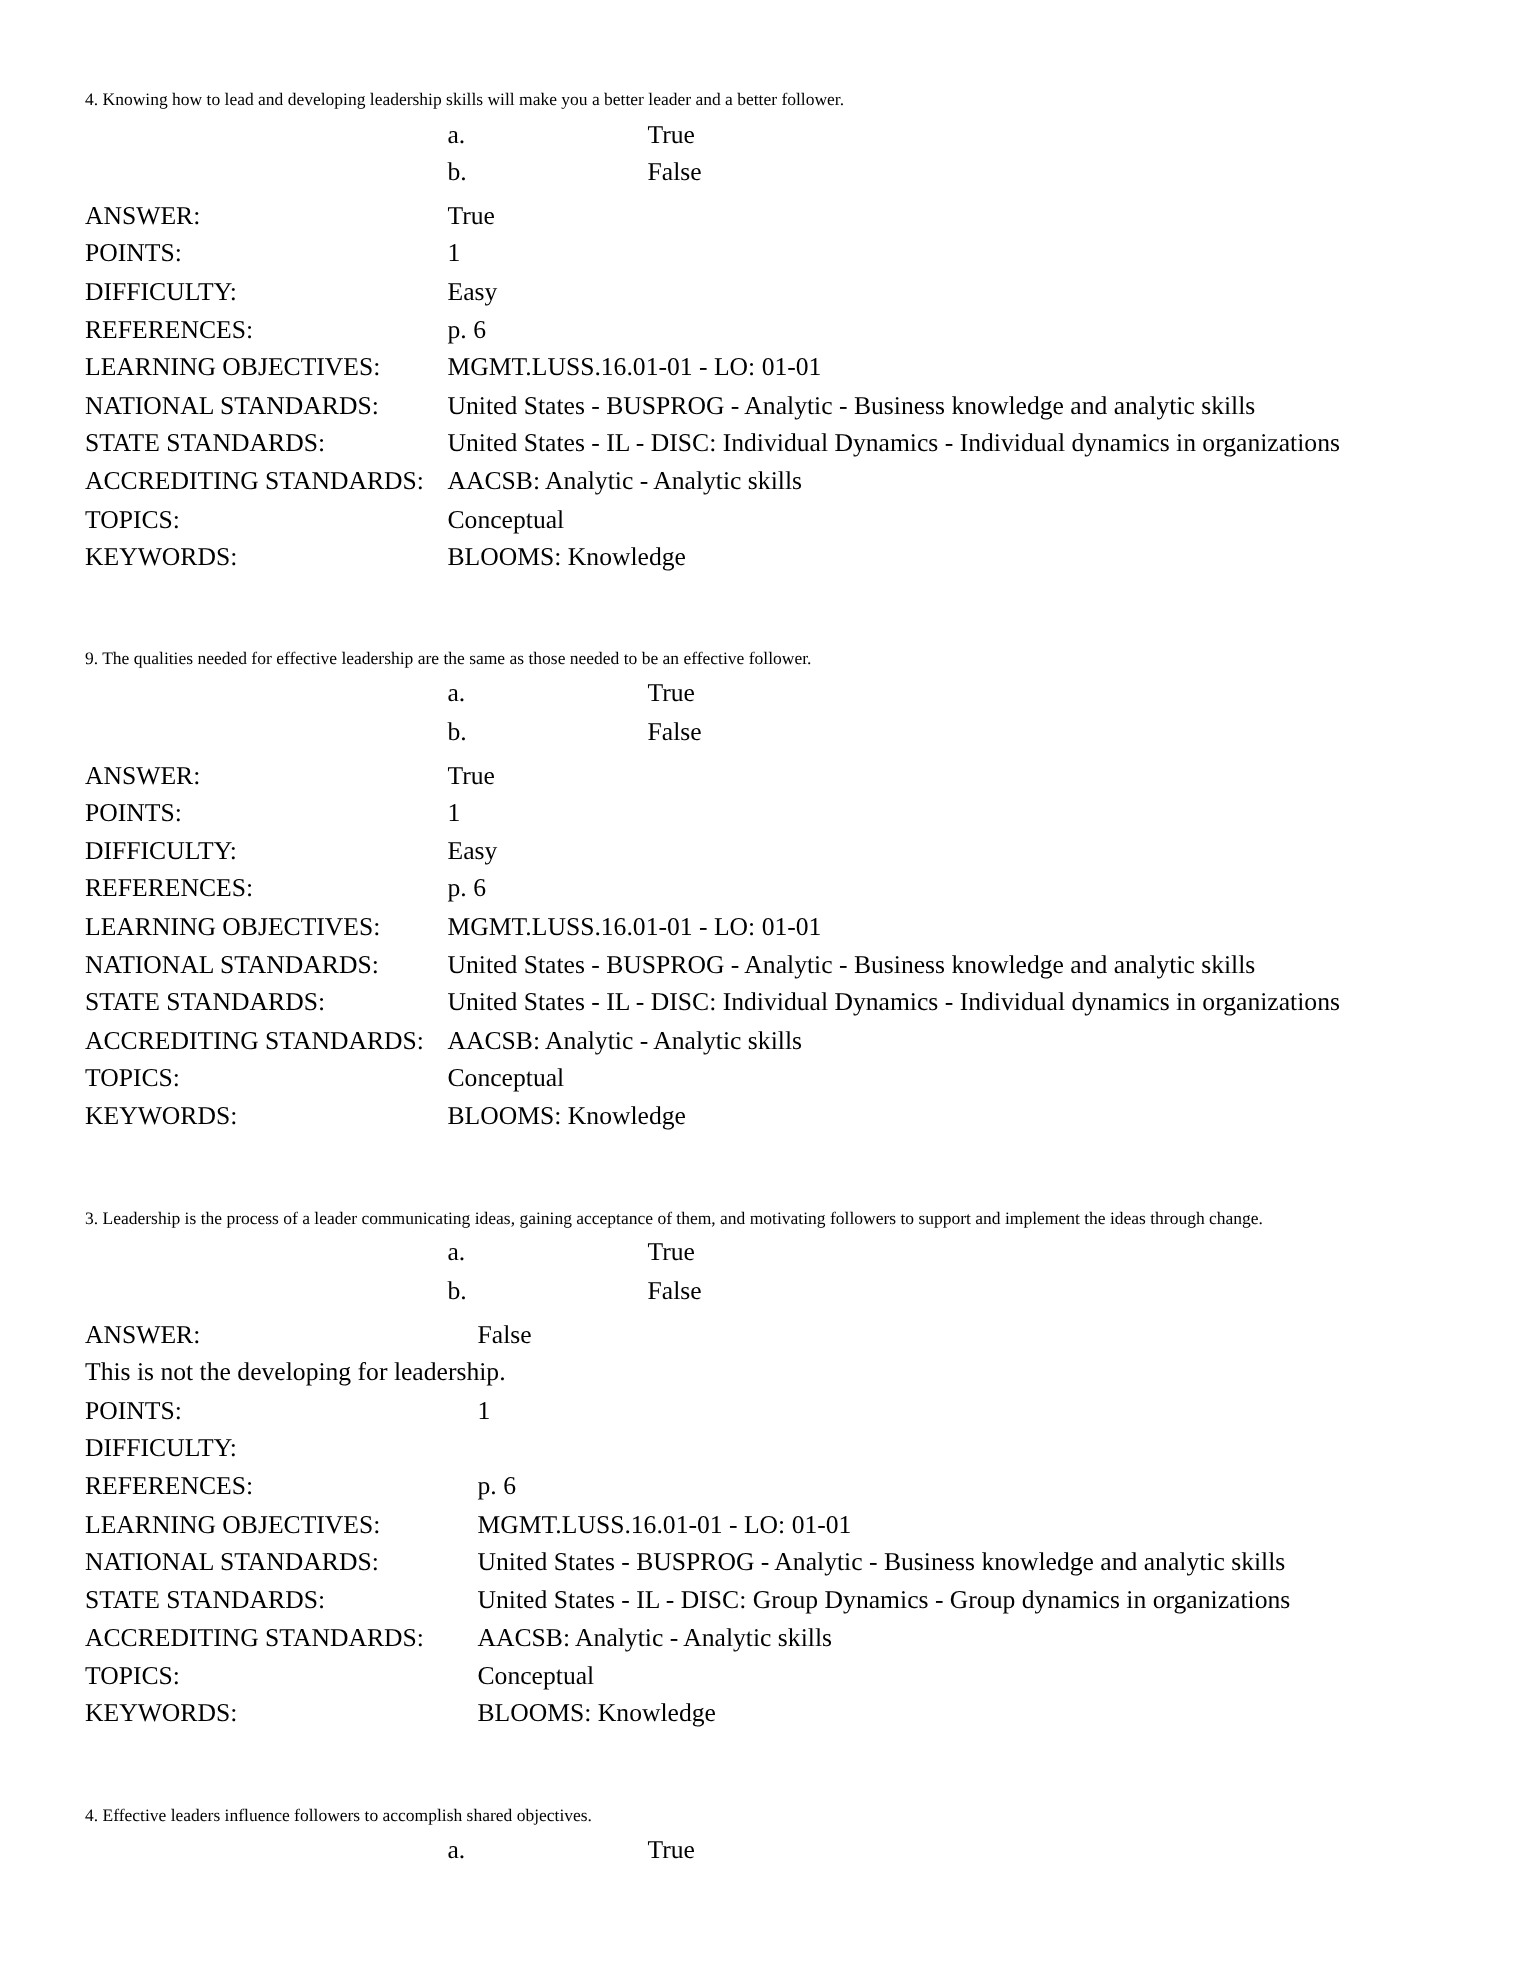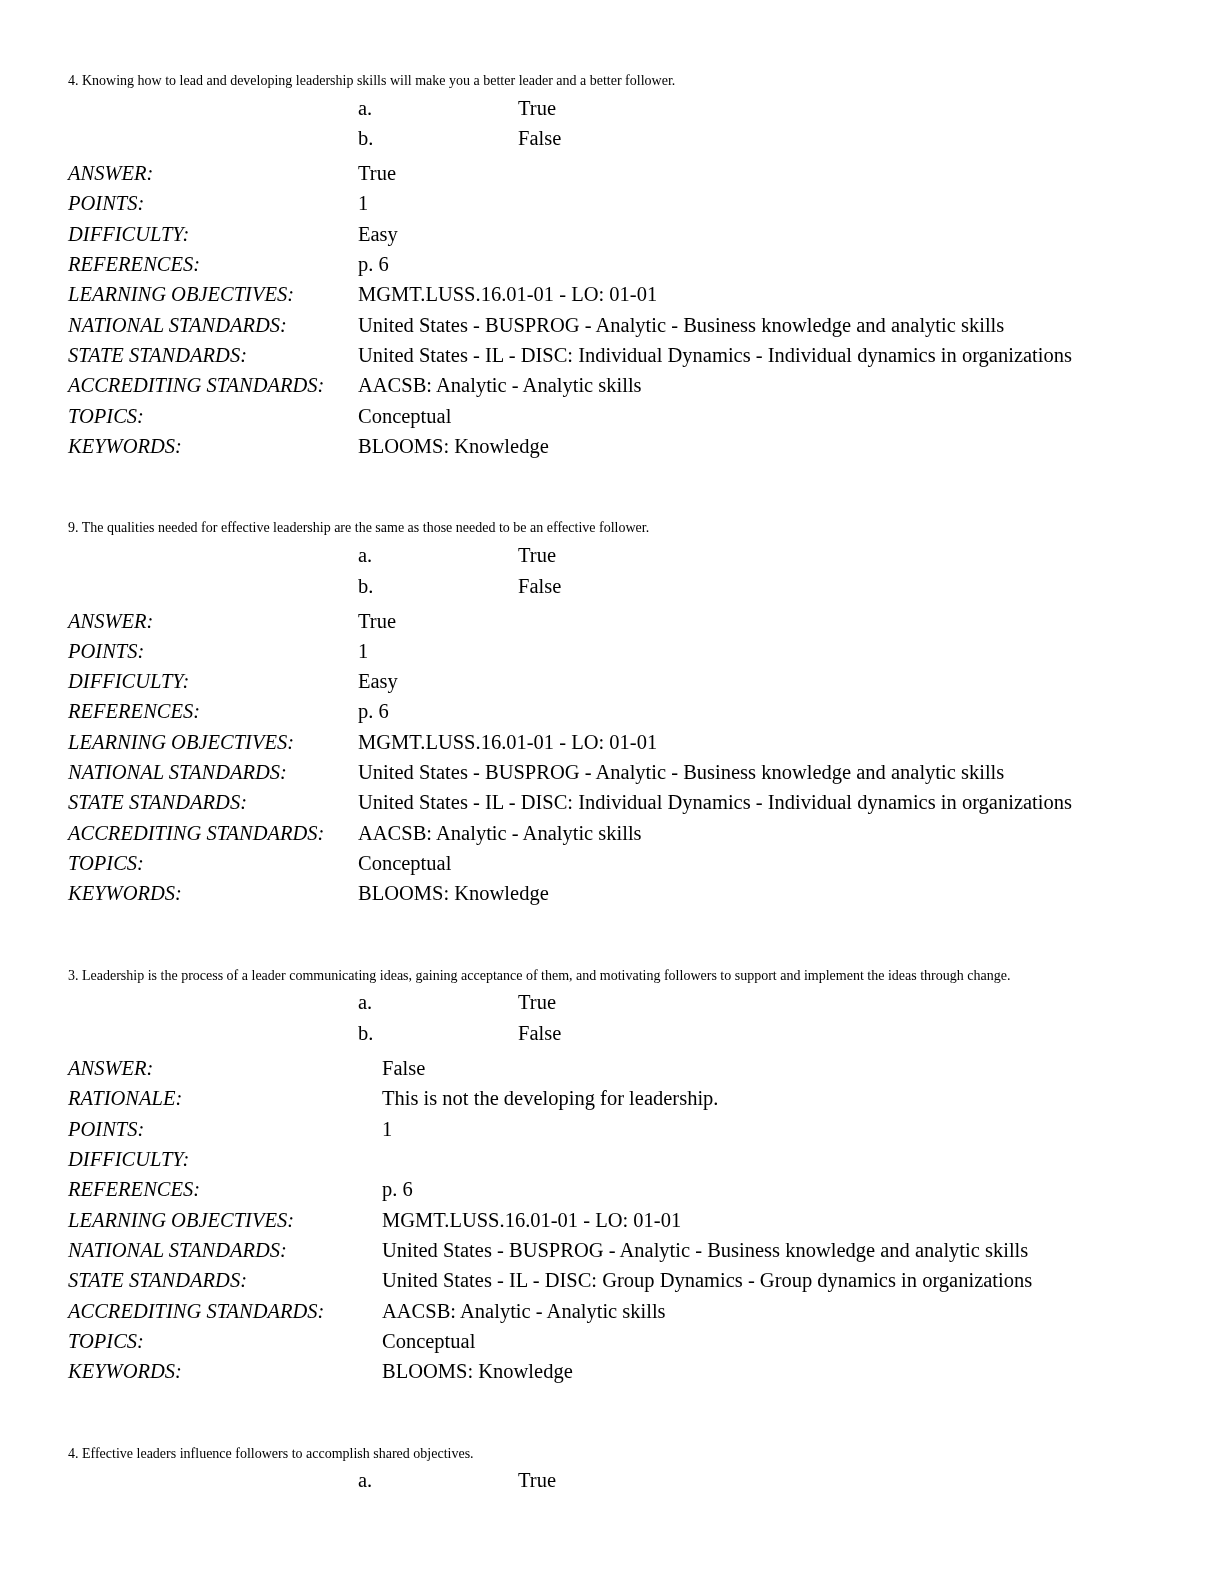--- a/index.html
+++ b/index.html
@@ -48,21 +48,20 @@
   .meta-table {
     margin-top: 4px;
     border-collapse: collapse;
   }
   .meta-row {
     display: flex;
     font-size: 20.5px;
     line-height: 1.48;
   }
   .meta-label {
-    font-style: italic;
     width: 290px;
     flex: 0 0 290px;
     white-space: nowrap;
   }
   .meta-value {
     flex: 1;
     white-space: normal;
   }
   
   .wide .meta-label {
@@ -206,21 +205,20 @@
         <span class="choice-letter">b.</span>
         <span class="choice-text">False</span>
       </div>
     </div>
     <div class="meta-table">
       <div class="meta-row">
         <span class="meta-label">ANSWER:</span>
         <span class="meta-value">False</span>
       </div>
       <div class="meta-row">
-        <span class="meta-label">RATIONALE:</span>
         <span class="meta-value">This is not the developing for leadership.</span>
       </div>
       <div class="meta-row">
         <span class="meta-label">POINTS:</span>
         <span class="meta-value">1</span>
       </div>
       <div class="meta-row">
         <span class="meta-label">DIFFICULTY:</span>
       </div>
       <div class="meta-row">

